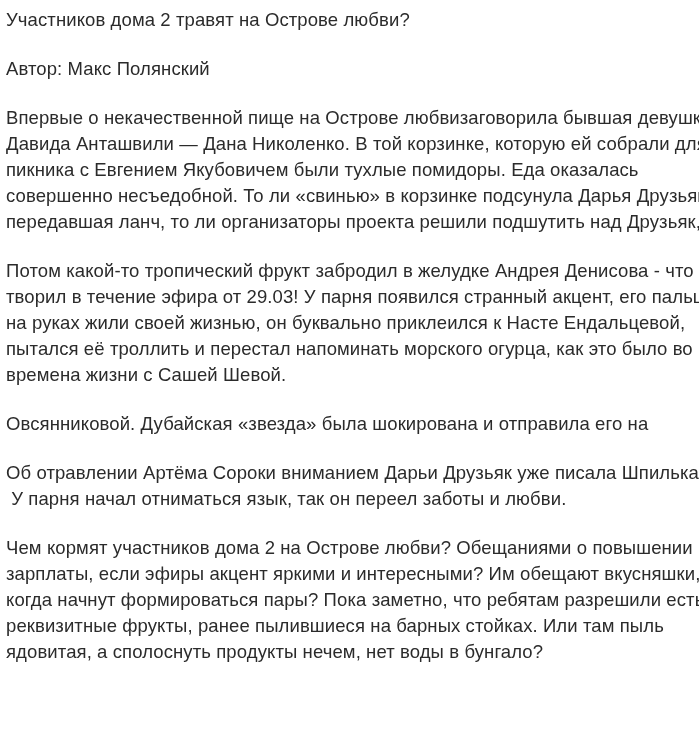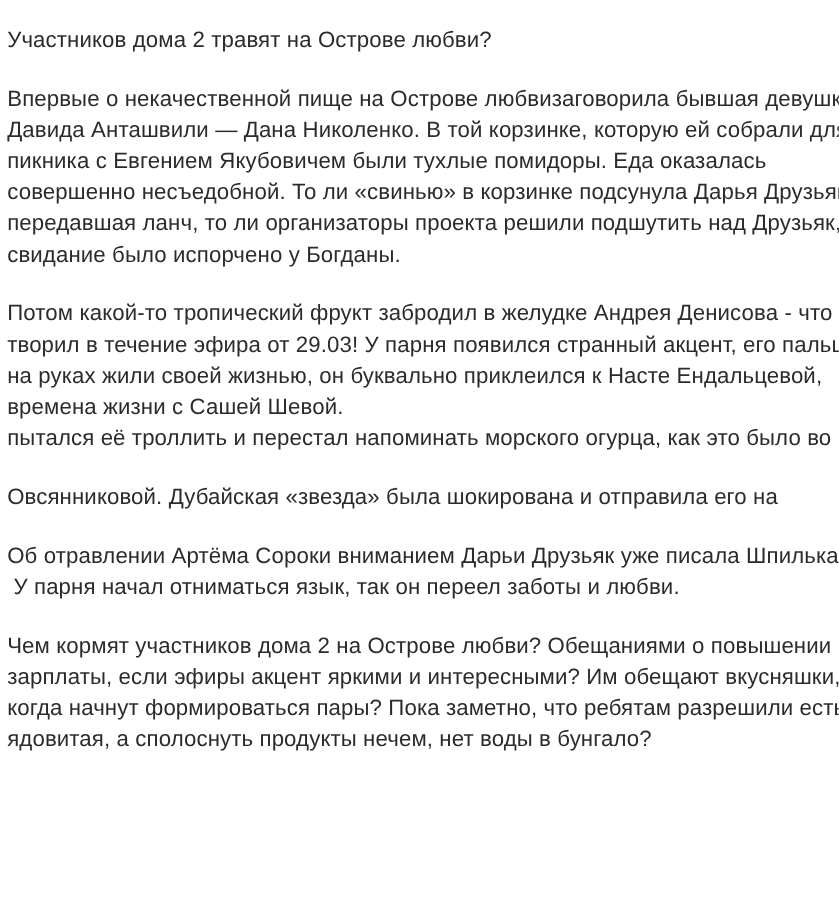--- a/index.html
+++ b/index.html
@@ -11,21 +11,21 @@
     height: 755px;
     background: #ffffff;
     overflow: hidden;
     font-family: "Liberation Sans", "DejaVu Sans", sans-serif;
     color: #2b2b2b;
   }
   .article {
     padding: 4px 2px 0 6px;
   }
   .block {
-    margin: 16px 0 23px 0;
+    margin: 3px 0 23px 0;
   }
   .block:last-child {
     margin-bottom: 0;
   }
   .line {
     font-size: 18.5px;
     line-height: 26px;
     font-weight: 400;
     white-space: pre;        
     letter-spacing: 0.1px;
@@ -36,44 +36,47 @@
   }
 </style>
 </head>
 <body style="background: rgb(255, 255, 255); color: rgb(43, 43, 43);">
 
 <div class="article">
   <div class="block title">
     <div class="line">Участников дома 2 травят на Острове любви?</div>
   </div>
 
+  <div class="block byline">
+    <div class="line">Автор: Макс Полянский</div>
+  </div>
 
   <div id="paragraphs">
       <div class="block paragraph">
         <div class="line">Впервые о некачественной пище на Острове любвизаговорила бывшая девушка</div>
         <div class="line">Давида Анташвили — Дана Николенко. В той корзинке, которую ей собрали для</div>
         <div class="line">пикника с Евгением Якубовичем были тухлые помидоры. Еда оказалась</div>
         <div class="line">совершенно несъедобной. То ли «свинью» в корзинке подсунула Дарья Друзьяк,</div>
         <div class="line">передавшая ланч, то ли организаторы проекта решили подшутить над Друзьяк, но</div>
-        <div class="line">свидание было испорчено у Богданы.</div>
       </div>
       <div class="block paragraph">
         <div class="line">Потом какой-то тропический фрукт забродил в желудке Андрея Денисова - что он</div>
         <div class="line">творил в течение эфира от 29.03! У парня появился странный акцент, его пальцы</div>
         <div class="line">на руках жили своей жизнью, он буквально приклеился к Насте Ендальцевой,</div>
+        <div class="line">пытался её троллить и перестал напоминать морского огурца, как это было во</div>
         <div class="line">времена жизни с Сашей Шевой.</div>
-        <div class="line">пытался её троллить и перестал напоминать морского огурца, как это было во</div>
       </div>
       <div class="block paragraph">
         <div class="line">Овсянниковой. Дубайская «звезда» была шокирована и отправила его на</div>
       </div>
       <div class="block paragraph">
         <div class="line">Об отравлении Артёма Сороки вниманием Дарьи Друзьяк уже писала Шпилька.</div>
         <div class="line"> У парня начал отниматься язык, так он переел заботы и любви.</div>
       </div>
       <div class="block paragraph">
         <div class="line">Чем кормят участников дома 2 на Острове любви? Обещаниями о повышении</div>
         <div class="line">зарплаты, если эфиры акцент яркими и интересными? Им обещают вкусняшки,</div>
         <div class="line">когда начнут формироваться пары? Пока заметно, что ребятам разрешили есть</div>
+        <div class="line">реквизитные фрукты, ранее пылившиеся на барных стойках. Или там пыль</div>
         <div class="line">ядовитая, а сполоснуть продукты нечем, нет воды в бунгало?</div>
       </div>
     </div>
 </div>
 
 </body></html>

